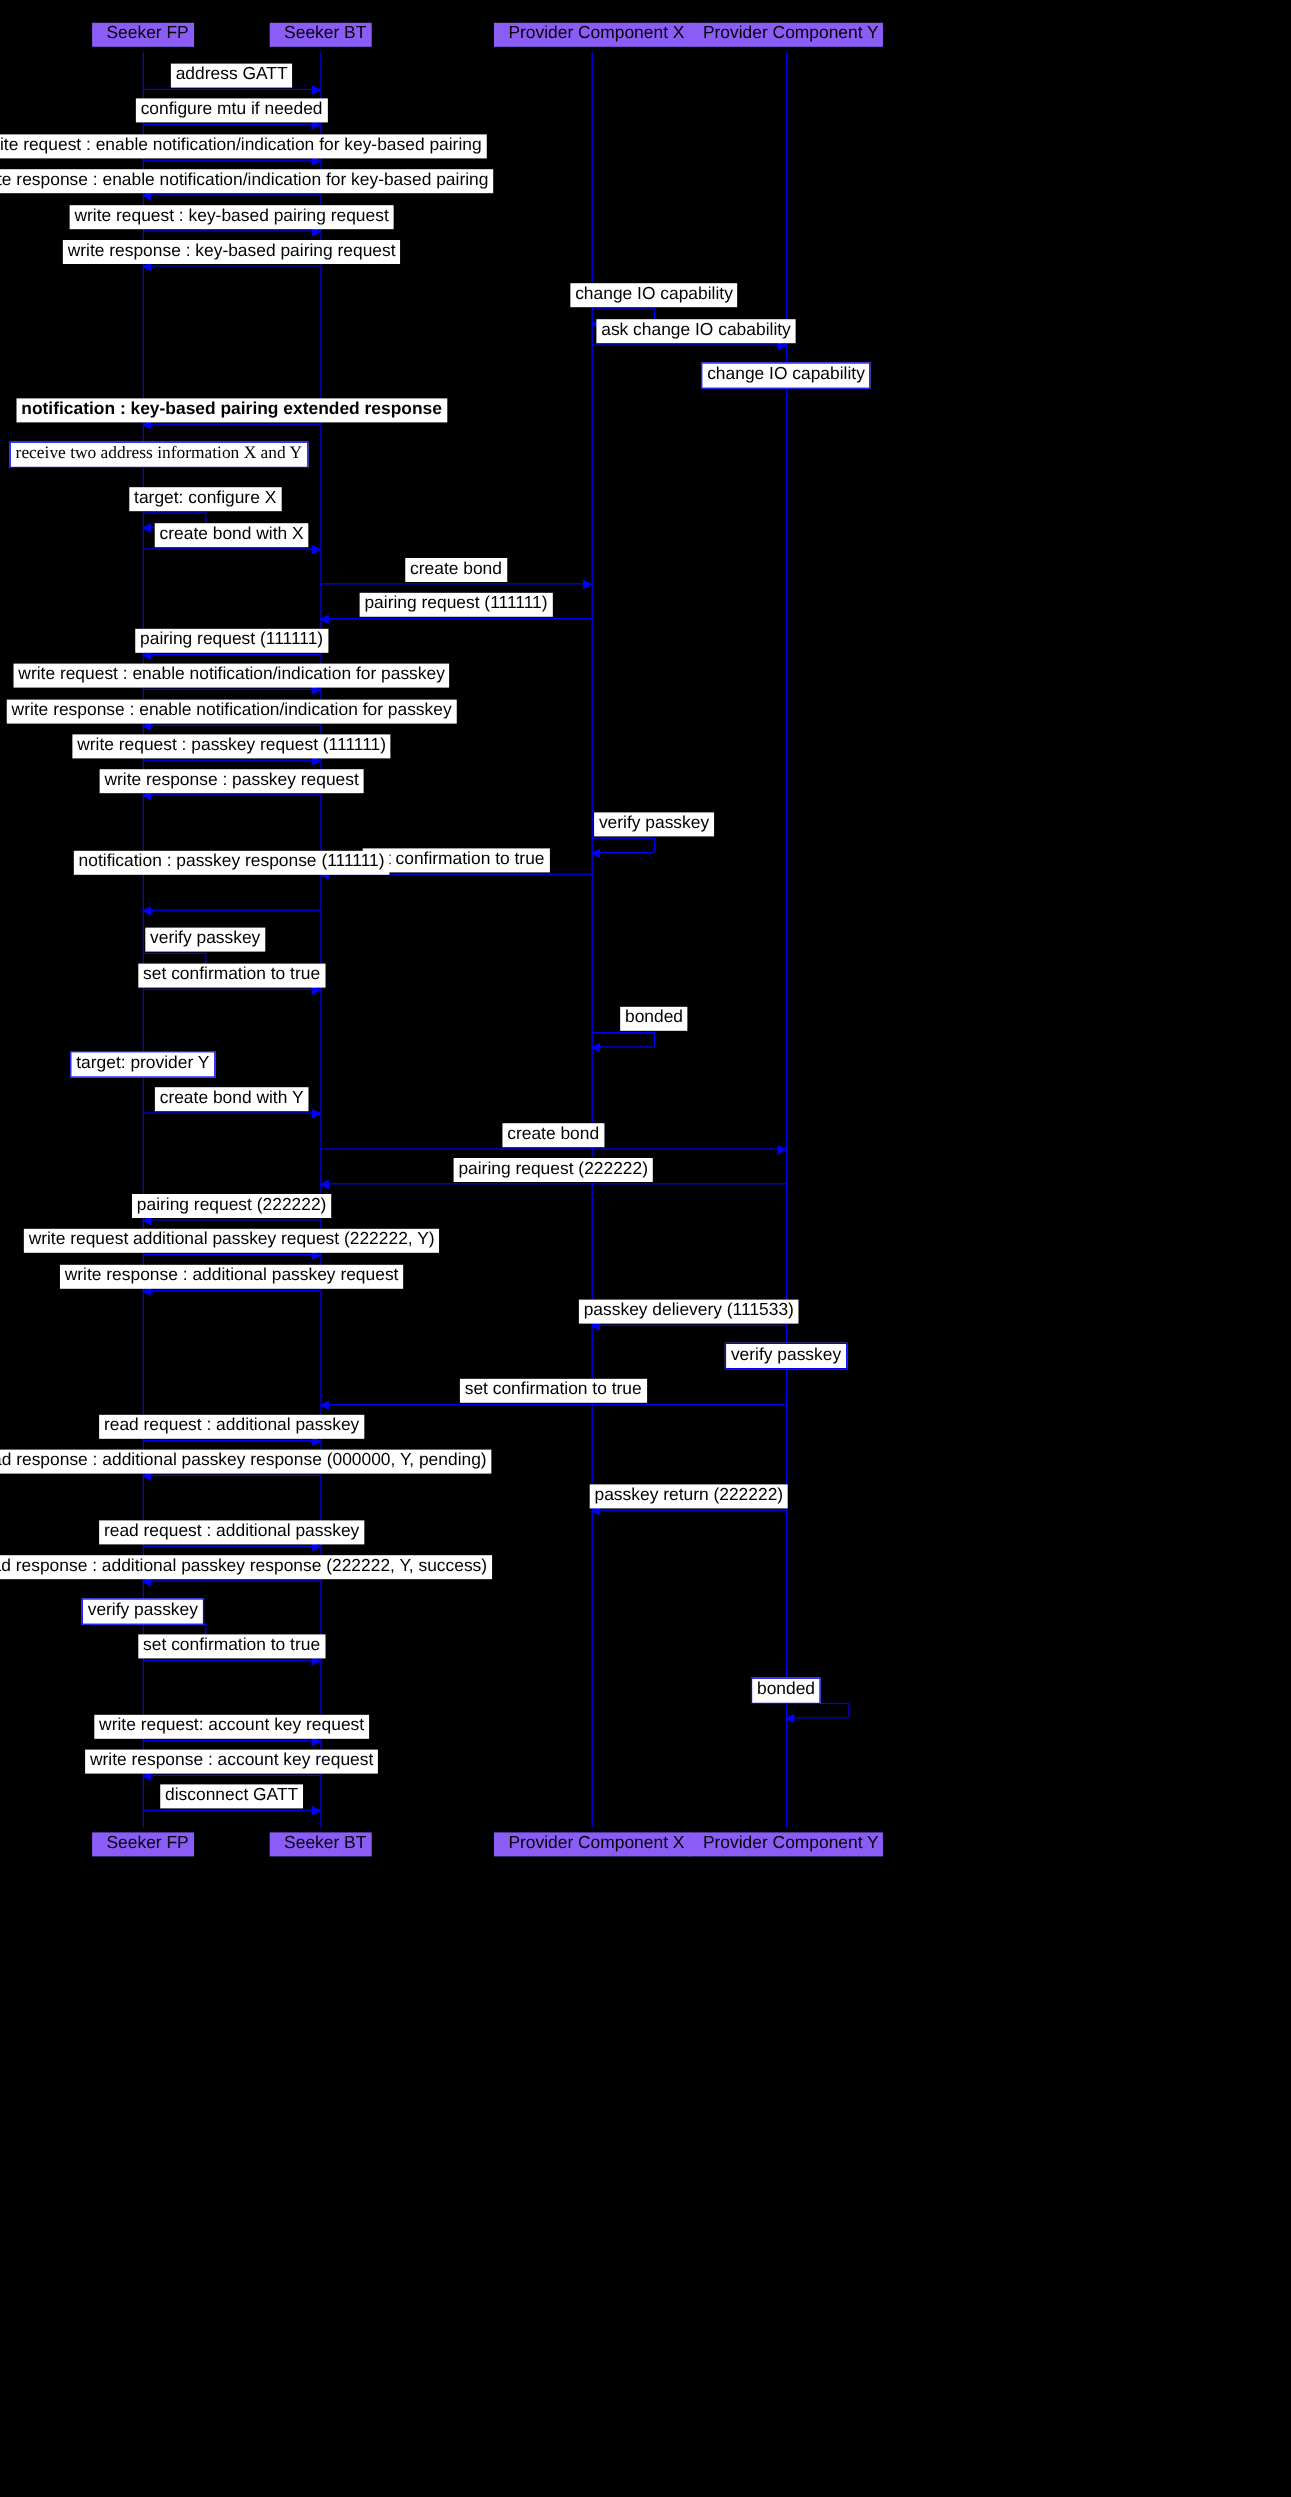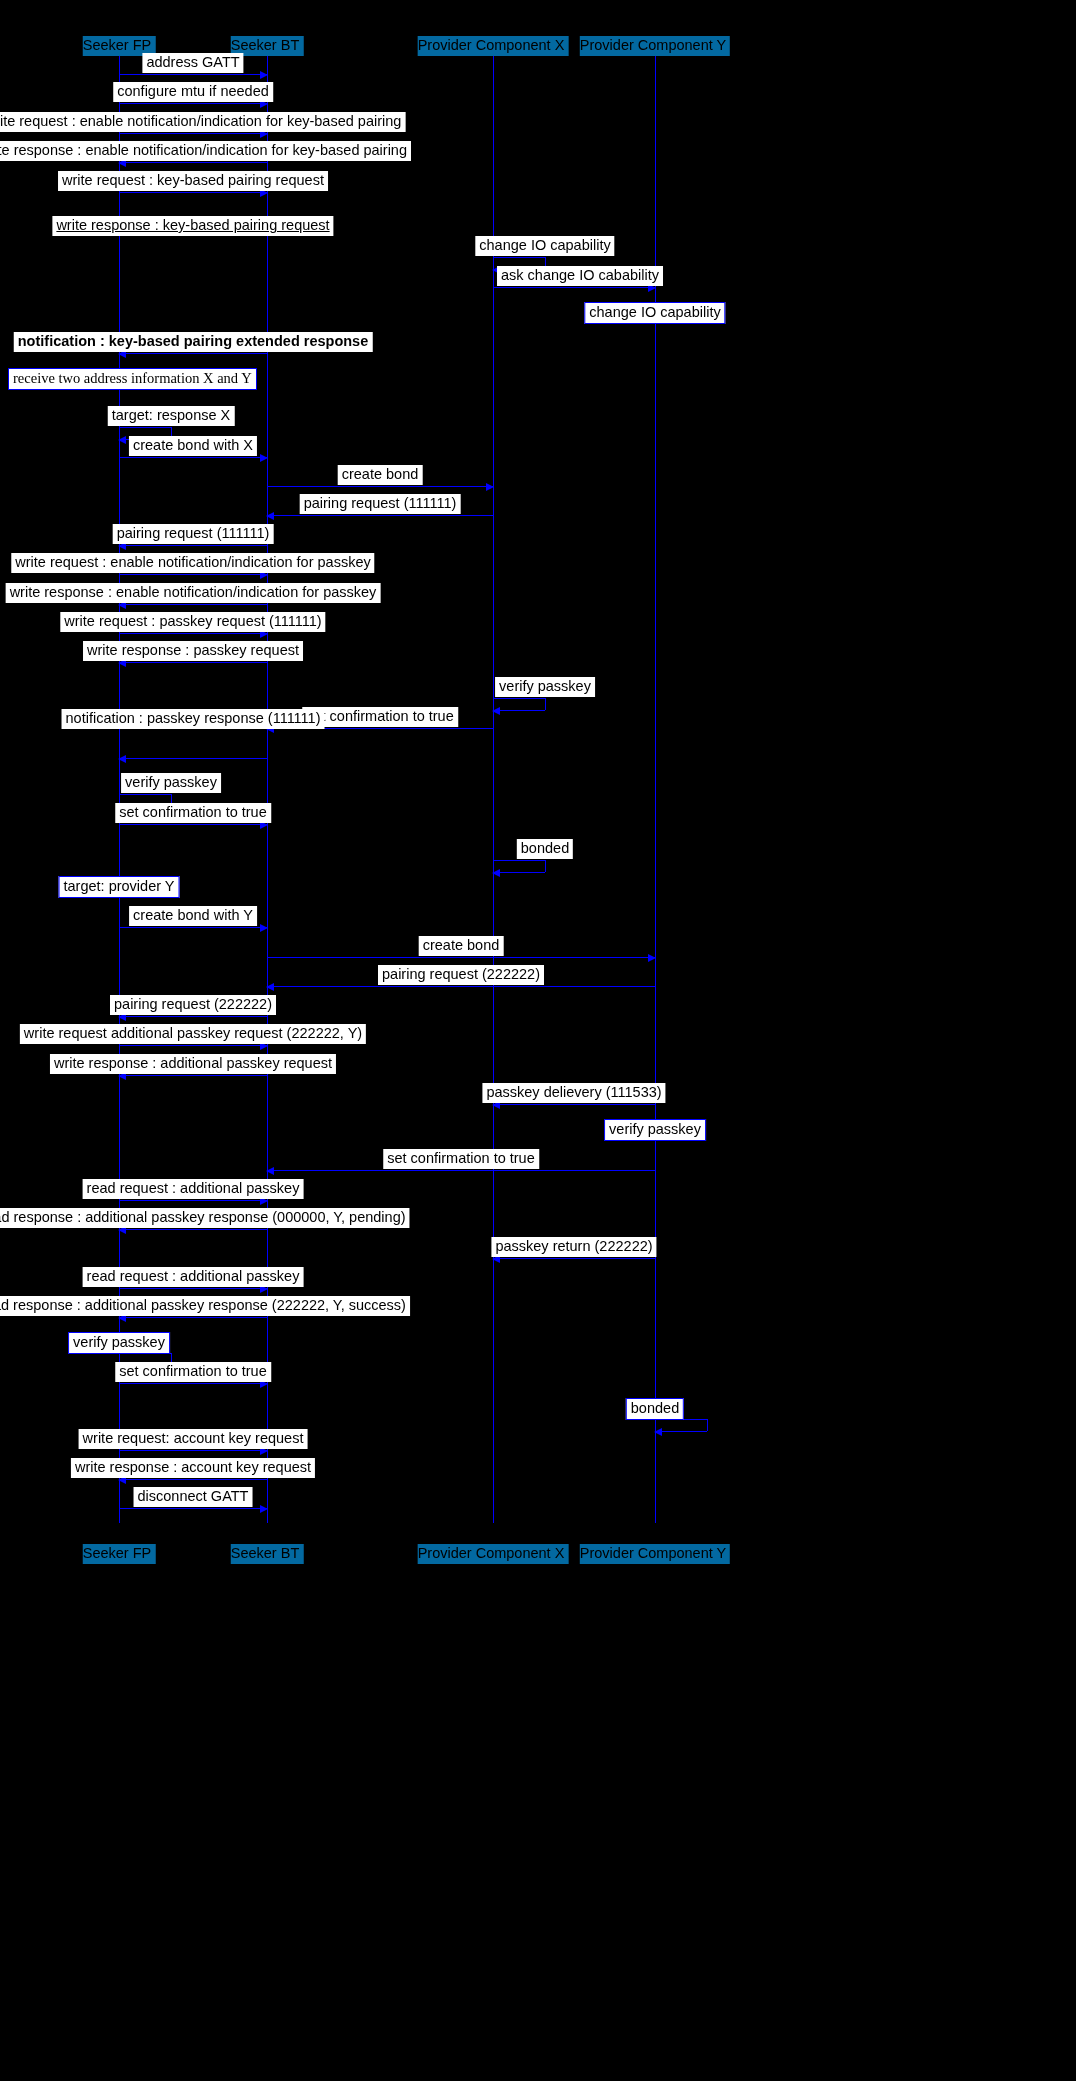--- a/index.html
+++ b/index.html
@@ -22,28 +22,27 @@
     height: 2081px;
   }
   .lifeline {
     position: absolute;
     width: 1px;
     background: #0000ff;
   }
   .participant {
     position: absolute;
     transform: translateX(-50%);
-    background: #0369a1;
+    background: #8b5cf6;
     color: #000000;
     font-size: 14.5px;
     line-height: 17px;
-    padding: 1px 4px 2px 0;
+    padding: 1px 4px 2px 12px;
     white-space: nowrap;
     box-sizing: border-box;
-    margin-top: 17px;
   }
   .msg {
     position: absolute;
     height: 1px;
     background: #0000ff;
   }
   .msg .arrowhead {
     position: absolute;
     top: -3.5px;
     width: 0;
@@ -115,41 +114,41 @@
       <span class="arrowhead"></span>
     </div>
     <div class="msglabel" style="left: 193px; top: 141px;">write response : enable notification/indication for key-based pairing</div>
     <div class="msg right" style="left: 119px; width: 148px; top: 192px;">
       <span class="arrowhead"></span>
     </div>
     <div class="msglabel" style="left: 193px; top: 171px;">write request : key-based pairing request</div>
     <div class="msg left" style="left: 119px; width: 148px; top: 221px;">
       <span class="arrowhead"></span>
     </div>
-    <div class="msglabel" style="left: 193px; top: 216px; text-decoration: underline;">write response : key-based pairing request</div>
+    <div class="msglabel" style="left: 193px; top: 200px;">write response : key-based pairing request</div>
     <div class="msg right" style="left: 493px; width: 52px; top: 257px;"></div>
     <div class="lifeline" style="left: 545px; top: 257px; height: 12px;"></div>
     <div class="msg left" style="left: 493px; width: 52px; top: 269px;">
       <span class="arrowhead"></span>
     </div>
     <div class="msglabel" style="left: 545px; top: 236px;">change IO capability</div>
     <div class="msg right" style="left: 493px; width: 162px; top: 287px;">
       <span class="arrowhead"></span>
     </div>
     <div class="msglabel" style="left: 580px; top: 266px; text-align: center;">ask change IO cabability</div>
     <div class="msg left" style="left: 119px; width: 148px; top: 353px;">
       <span class="arrowhead"></span>
     </div>
     <div class="msglabel" style="left: 193px; top: 332px; font-weight: bold;">notification : key-based pairing extended response</div>
     <div class="msg right" style="left: 119px; width: 52px; top: 427px;"></div>
     <div class="lifeline" style="left: 171px; top: 427px; height: 12px;"></div>
     <div class="msg left" style="left: 119px; width: 52px; top: 439px;">
       <span class="arrowhead"></span>
     </div>
-    <div class="msglabel" style="left: 171px; top: 406px;">target: response X</div>
+    <div class="msglabel" style="left: 171px; top: 406px;">target: configure X</div>
     <div class="msg right" style="left: 119px; width: 148px; top: 457px;">
       <span class="arrowhead"></span>
     </div>
     <div class="msglabel" style="left: 193px; top: 436px;">create bond with X</div>
     <div class="msg right" style="left: 267px; width: 226px; top: 486px;">
       <span class="arrowhead"></span>
     </div>
     <div class="msglabel" style="left: 380px; top: 465px;">create bond</div>
     <div class="msg left" style="left: 267px; width: 226px; top: 515px;">
       <span class="arrowhead"></span>

